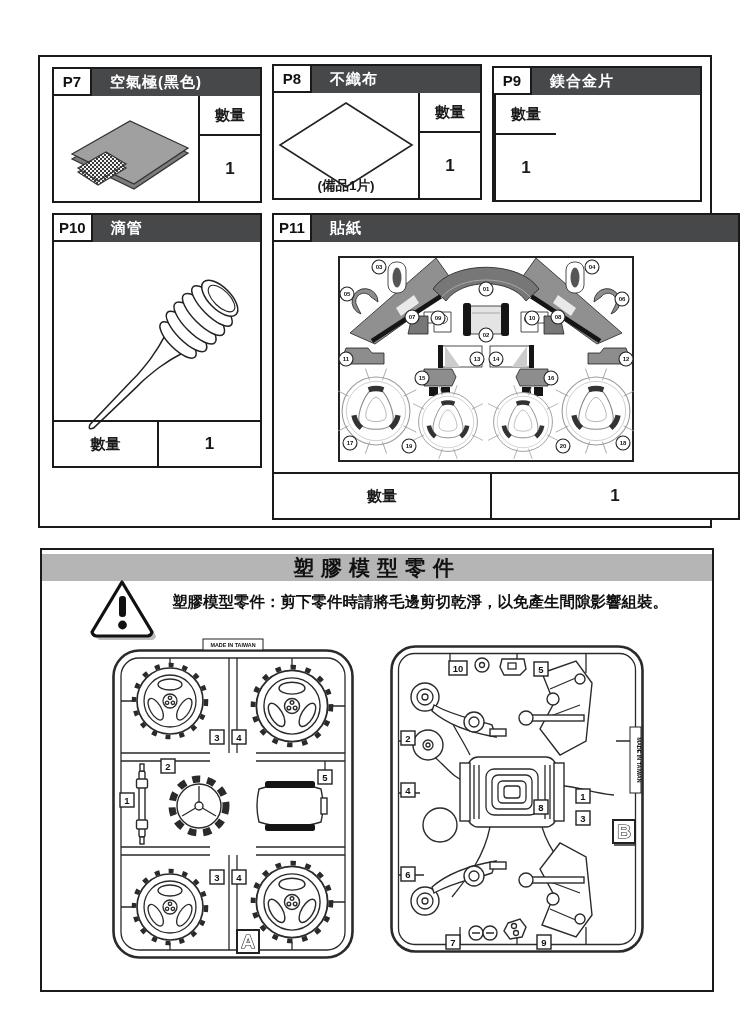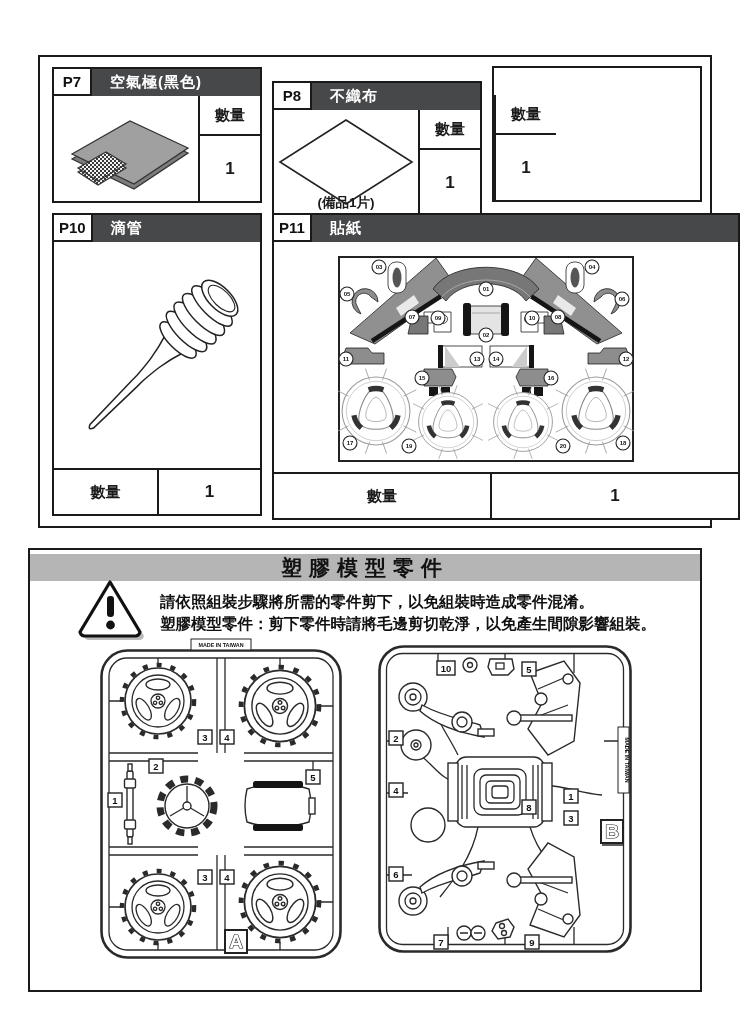--- a/index.html
+++ b/index.html
@@ -20,21 +20,21 @@
   .note{position:absolute;left:0;right:0;bottom:3px;text-align:center;font-size:13.5px;font-weight:bold;}
   .qcol{width:60px;border-left:2px solid #1a1a1a;display:flex;flex-direction:column;}
   .qlab{height:38px;border-bottom:2px solid #1a1a1a;display:flex;align-items:center;justify-content:center;
         font-size:15px;font-weight:bold;}
   .qval{flex:1;display:flex;align-items:center;justify-content:center;font-size:17px;font-weight:bold;}
   .qrow{position:absolute;left:0;right:0;bottom:0;height:44px;border-top:2px solid #1a1a1a;display:flex;}
   .qrow .ql{display:flex;align-items:center;justify-content:center;font-size:15px;font-weight:bold;
             border-right:2px solid #1a1a1a;}
   .qrow .qv{flex:1;display:flex;align-items:center;justify-content:center;font-size:17px;font-weight:bold;}
   
-  #plastic-sec{left:28px;top:548px;width:670px;height:440px;}
+  #plastic-sec{left:40px;top:548px;width:670px;height:440px;text-align:center;}
   .graybar{position:absolute;left:0;top:4px;right:0;height:27px;background:#b5b5b5;
            display:flex;align-items:center;justify-content:center;
            font-size:21px;font-weight:bold;letter-spacing:7px;color:#111;}
   .warn-ic{position:absolute;left:43px;top:29px;}
   .warn-tx{position:absolute;left:130px;top:41px;font-size:15.5px;font-weight:bold;line-height:22px;color:#111;}
   
   svg{display:block;}
   .ln{fill:none;stroke:#222;stroke-width:1.5;}
   .pp{fill:#fff;stroke:#2a2a2a;stroke-width:1.4;}
   .fr{fill:none;stroke:#2a2a2a;stroke-width:2.6;}
@@ -79,49 +79,53 @@
             <polygon points="24,72 52,56 72,68 44,85" fill="url(#spk)" stroke="#333" stroke-width="1.2"></polygon>
           </svg>
         </div>
         <div class="qcol">
           <div class="qlab">數量</div>
           <div class="qval">1</div>
         </div>
       </div>
     </div>
 
-    <div class="card" style="left:232px;top:24px;width:210px;height:136px;">
+    <div class="card" style="left:232px;top:7px;width:210px;height:136px;">
       <div class="hdr">
         <span class="pid">P8</span>
         <span class="ttl">不織布</span>
       </div>
       <div class="body1">
         <div class="illus">
           <svg width="144" height="105" viewBox="0 0 144 105">
             <polygon points="72,10 138,52 72,94 6,52" fill="#fff" stroke="#222" stroke-width="1.6"></polygon>
           </svg>
           <div class="note">(備品1片)</div>
         </div>
         <div class="qcol">
           <div class="qlab">數量</div>
           <div class="qval">1</div>
         </div>
       </div>
     </div>
 
     <div class="card" style="left:452px;top:9px;width:210px;height:136px;">
+      <div class="hdr">
+        <span class="pid">P9</span>
+        <span class="ttl">鎂合金片</span>
+      </div>
       <div class="body1">
         <div class="qcol">
           <div class="qlab">數量</div>
           <div class="qval">1</div>
         </div>
       </div>
     </div>
 
-    <div class="card" style="left:12px;top:156px;width:210px;height:303px;">
+    <div class="card" style="left:12px;top:156px;width:210px;height:255px;">
       <div class="hdr">
         <span class="pid">P10</span>
         <span class="ttl">滴管</span>
       </div>
       <div style="position:absolute;left:0;top:27px;right:0;bottom:44px;">
         <svg width="206" height="234" viewBox="0 0 206 234">
           <g transform="translate(100,122) rotate(45)">
             <path class="ln" d="M-13,-30 C-6,-8 -5,6 -4,20 L-4,28 L-2.5,88 Q0,94 2.5,88 L4,28 L4,20 C5,6 6,-8 13,-30 Z" fill="#fff"></path>
             <ellipse cx="0" cy="-34" rx="24" ry="9" fill="#fff" stroke="#222" stroke-width="1.5"></ellipse>
             <ellipse cx="0" cy="-46" rx="27" ry="9.5" fill="#fff" stroke="#222" stroke-width="1.5"></ellipse>
@@ -297,21 +301,20 @@
 
     <div class="warn-ic">
       <svg width="76" height="64" viewBox="0 0 76 64">
         <path d="M41,7 L71,57 A5,5 0 0 1 67,61 L15,61 A5,5 0 0 1 11,57 Z" fill="#aaa" opacity="0.8"></path>
         <path d="M37,3 L67,53 A5,5 0 0 1 63,57 L11,57 A5,5 0 0 1 7,53 Z" fill="#fff" stroke="#111" stroke-width="3.2" stroke-linejoin="round"></path>
         <rect x="34" y="17" width="7" height="21" rx="3.2" fill="#111"></rect>
         <circle cx="37.5" cy="46" r="4.4" fill="#111"></circle>
       </svg>
     </div>
     <div class="warn-tx">
-      <div>請依照組裝步驟將所需的零件剪下，以免組裝時造成零件混淆。</div>
       <div>塑膠模型零件：剪下零件時請將毛邊剪切乾淨，以免產生間隙影響組裝。</div>
     </div>
 
     <div style="position:absolute;left:70px;top:81px;">
       <svg width="242" height="334" viewBox="0 -12 242 322">
         <defs>
           <g id="wA">
             <circle r="36" fill="none" stroke="#2a2a2a" stroke-width="4.5" stroke-dasharray="5 9"></circle>
             <circle r="33" fill="#fff" stroke="#2a2a2a" stroke-width="1.7"></circle>
             <circle r="26" class="fi"></circle>

